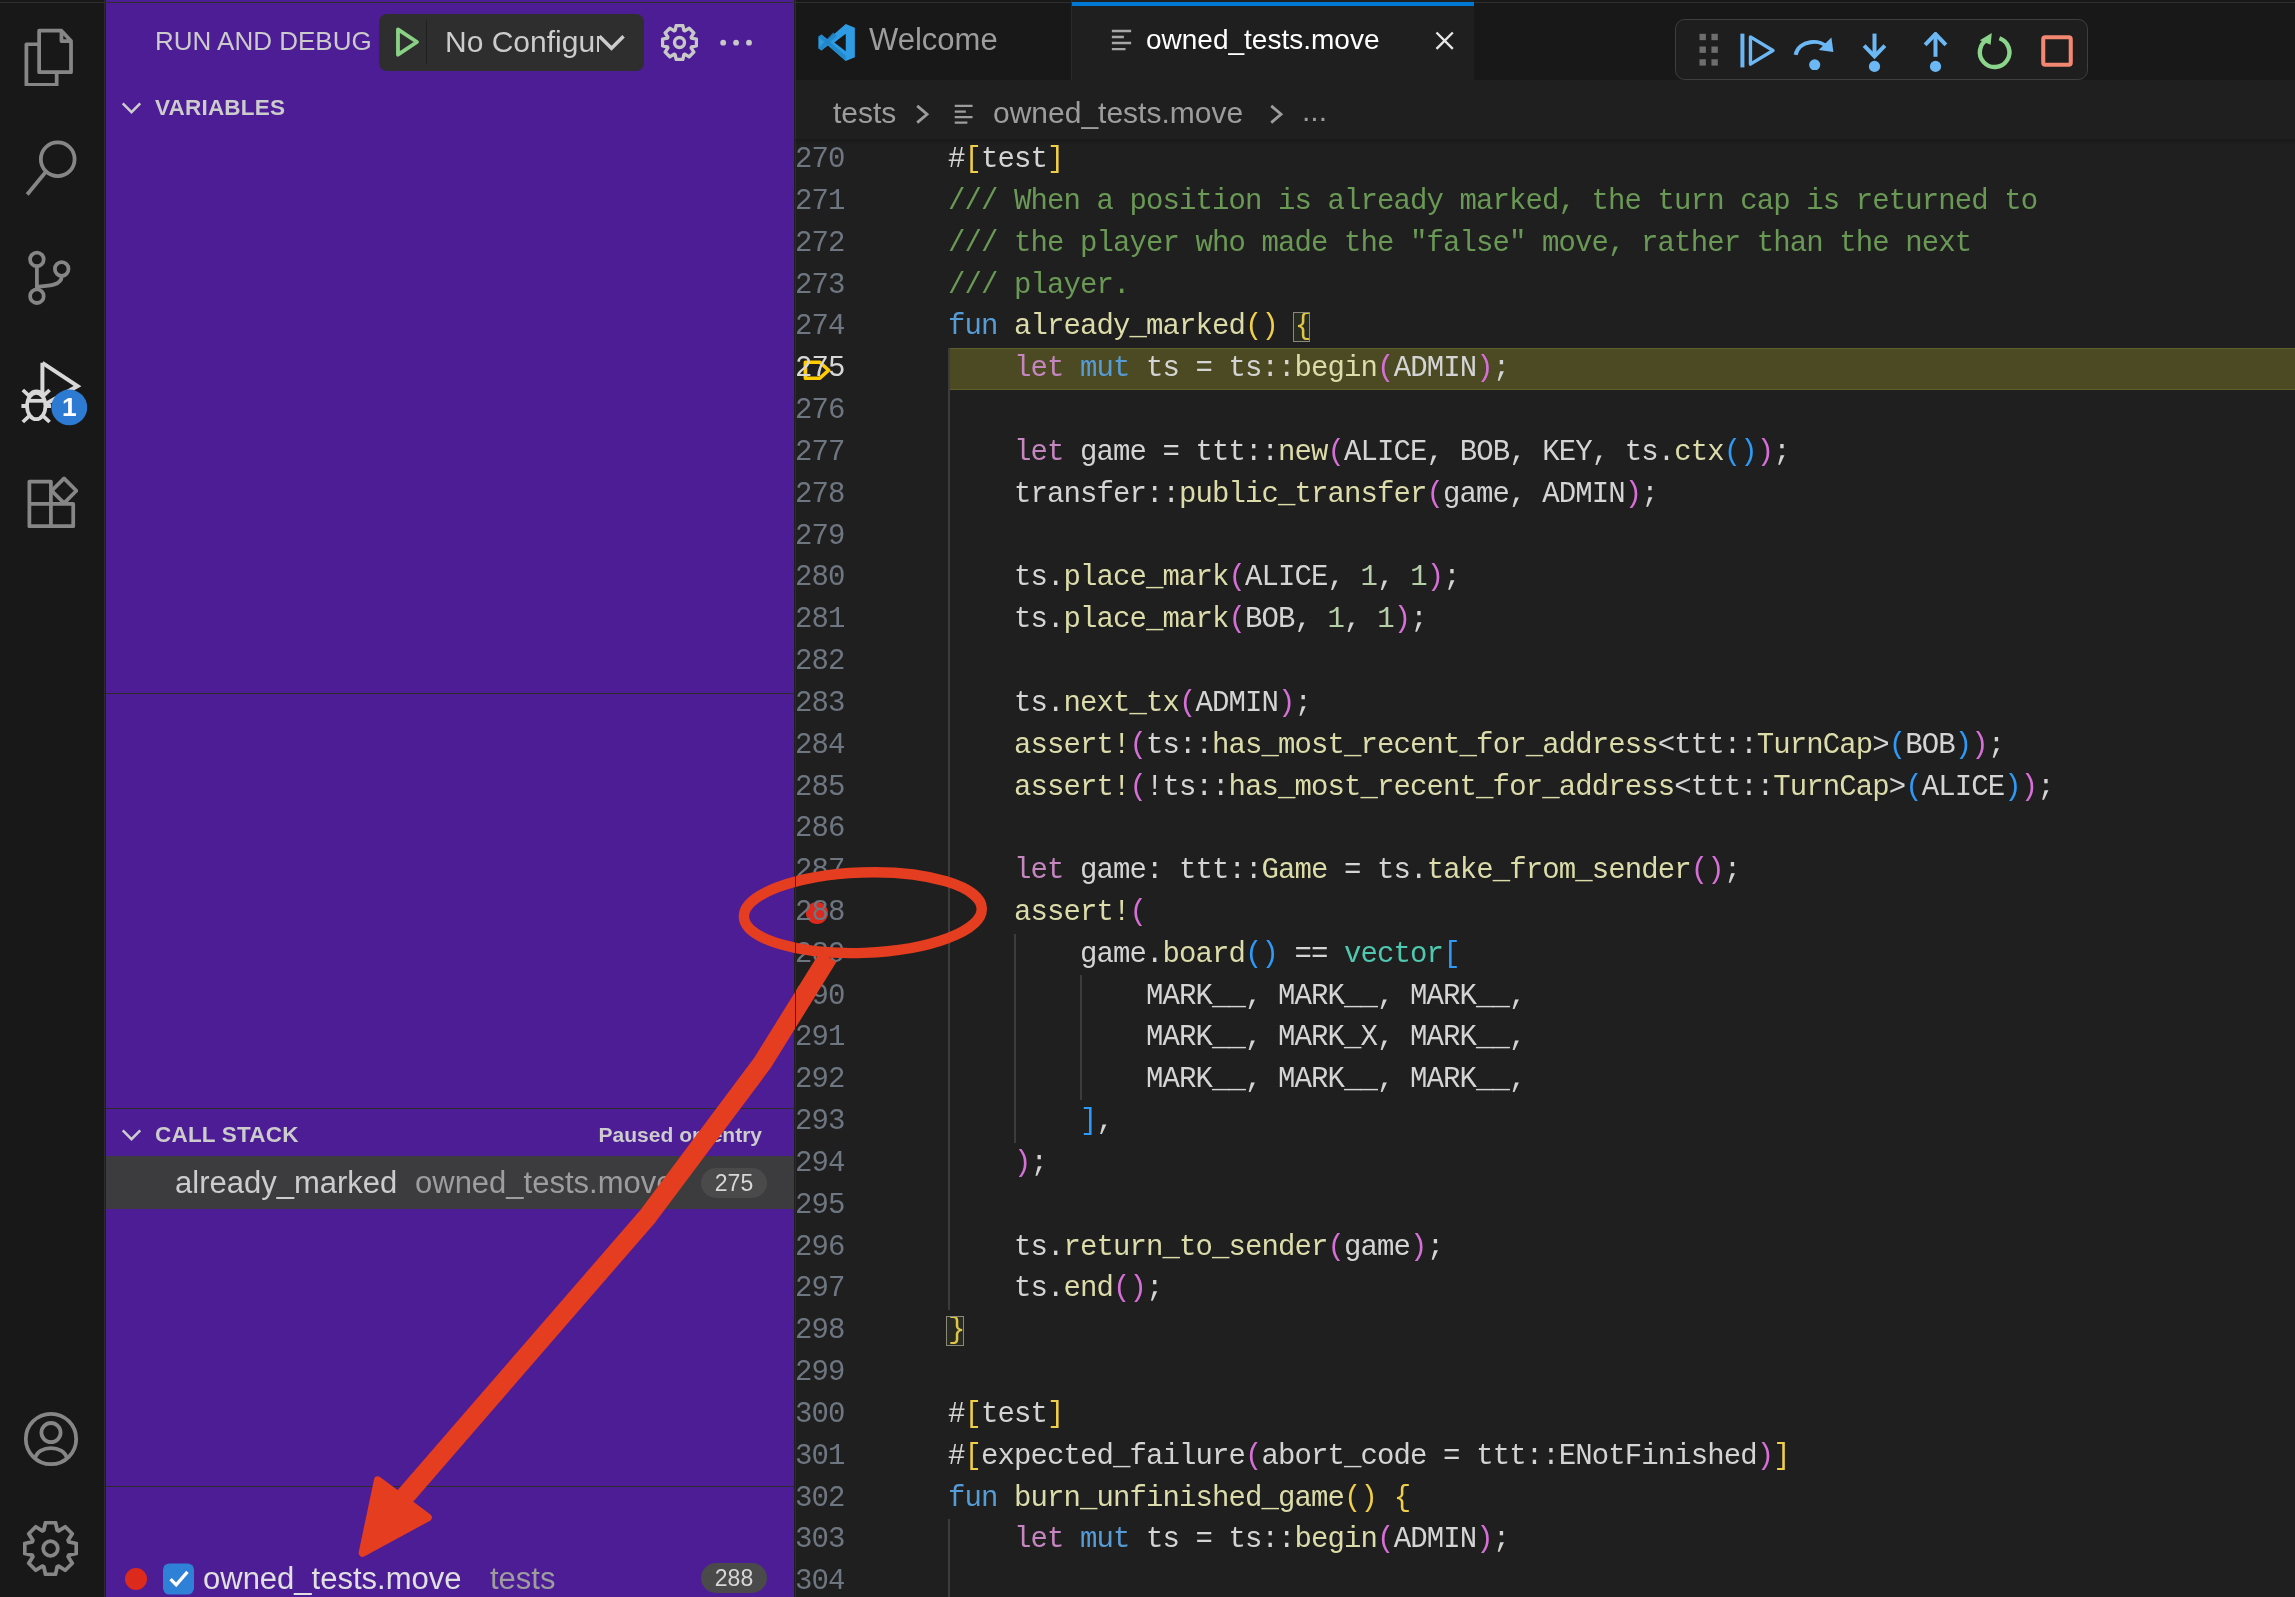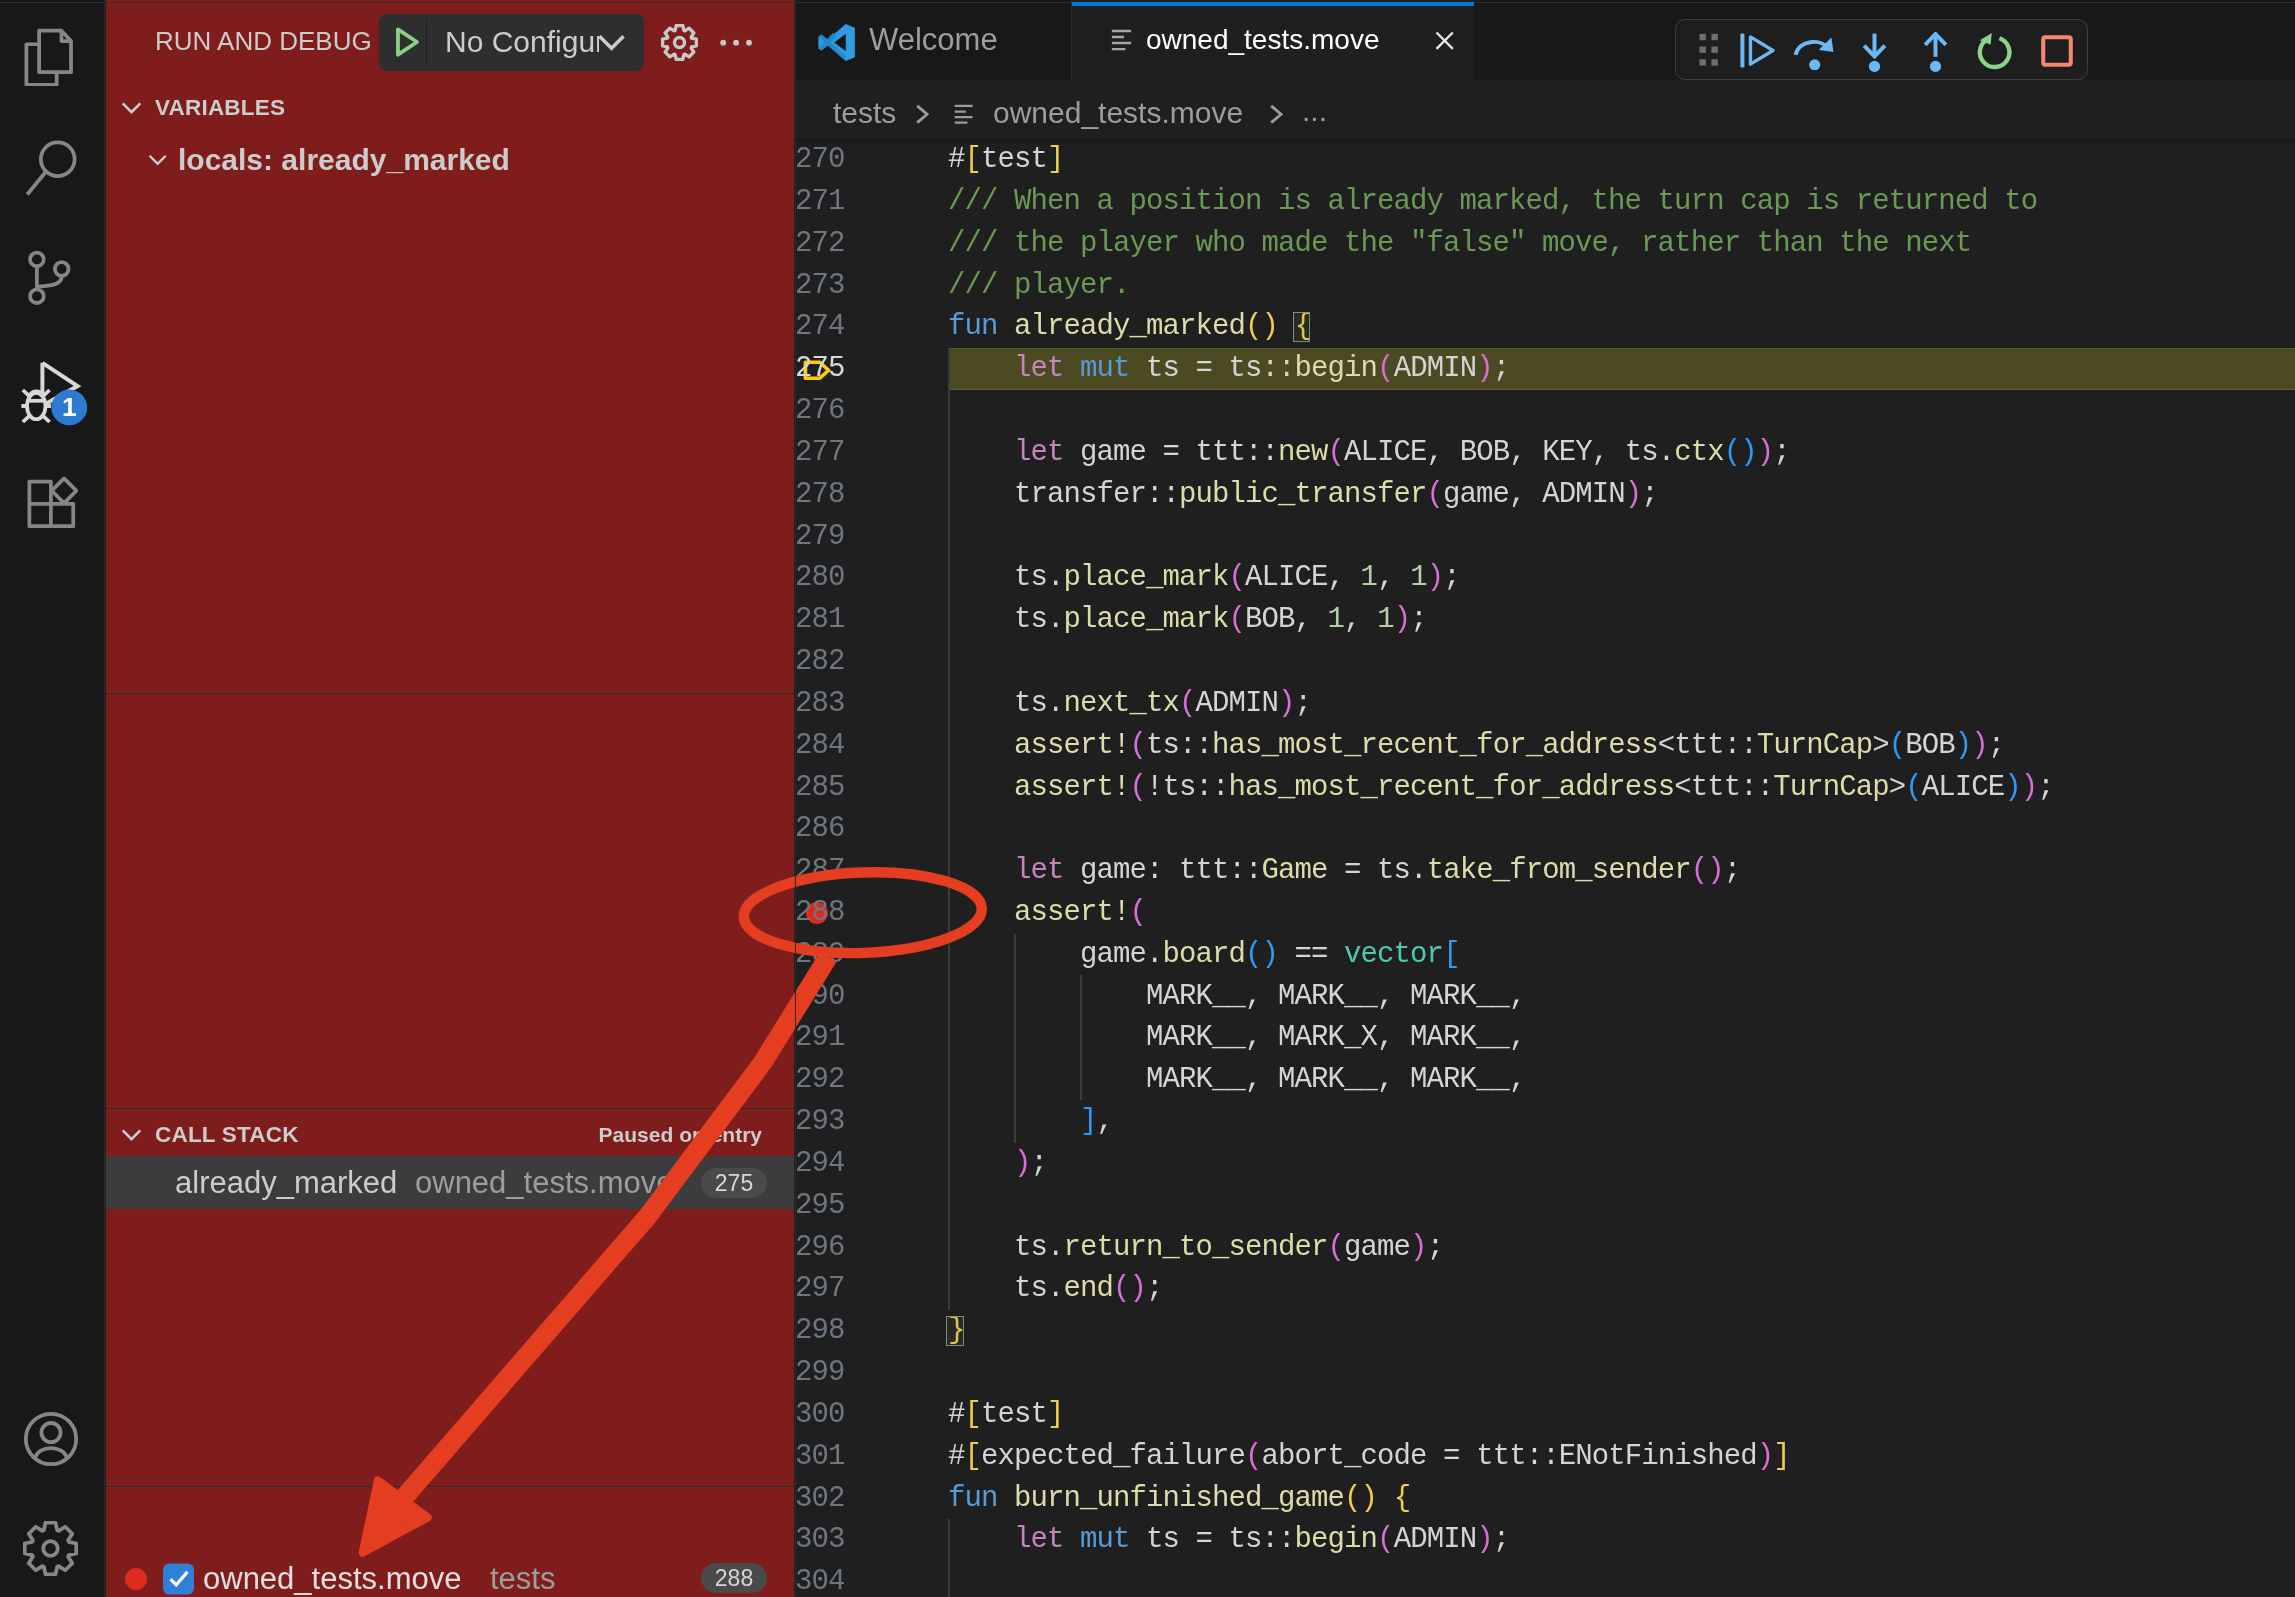--- a/index.html
+++ b/index.html
@@ -1,21 +1,21 @@
 <!DOCTYPE html>
 <html style="font-size:13px"><head><meta charset="utf-8">
 <style>
 html,body{margin:0;padding:0;background:#1f1f1f;}
 #app{position:relative;width:2295px;height:1597px;overflow:hidden;background:#1f1f1f;
   font-family:"Liberation Sans",sans-serif;-webkit-font-smoothing:antialiased;}
 
 #abar{position:absolute;left:0;top:0;width:105px;height:1597px;background:#181818;border-right:0.8px solid #2b2b2b;box-sizing:border-box;}
 .aicon{position:absolute;left:26.5px;width:53px;height:53px;}
 
-#sbar{position:absolute;left:106px;top:0;width:688px;height:1597px;background:#7f1d1d;}
+#sbar{position:absolute;left:106px;top:0;width:688px;height:1597px;background:#4c1d95;}
 .sechead{position:absolute;left:0;width:100%;height:50px;color:#cccccc;font-weight:700;font-size:22.5px;}
 .sechead .tt{position:absolute;left:49px;top:50%;transform:translateY(-50%);letter-spacing:0.2px;}
 .chev{position:absolute;left:14.5px;top:50%;width:21px;height:21px;transform:translateY(-50%);}
 .divline{position:absolute;left:0;width:100%;height:0.8px;background:#2b2b2b;}
 .pill{position:absolute;width:66px;height:30px;border-radius:15.3px;background:#4a4a4a;color:#d7d7d7;
   font-size:23px;text-align:center;line-height:30px;}
 
 #tabbar{position:absolute;left:795px;top:0;right:0;height:80px;background:#181818;}
 #tab1{position:absolute;left:0;top:0;width:277px;height:80px;background:#181818;border-right:0.8px solid #2b2b2b;box-sizing:border-box;}
 #tab2{position:absolute;left:277px;top:0;width:402px;height:80px;background:#1f1f1f;}
@@ -107,26 +107,20 @@
     <circle cx="5" cy="7" r="3.6" fill="#c8c8c8"></circle>
         <circle cx="21" cy="7" r="3.6" fill="#c8c8c8"></circle>
         <circle cx="37" cy="7" r="3.6" fill="#c8c8c8"></circle>
   </svg>
 
   <div class="sechead" style="top:83px">
     <svg class="chev" viewBox="0 0 18 12">
           <path d="M1.5 2 L9 9.5 L16.5 2" fill="none" stroke="#cccccc" stroke-width="2.2"></path>
         </svg>
     <span class="tt">VARIABLES</span>
-  </div>
-  <div style="position:absolute;left:0;top:135px;width:100%;height:50px;">
-    <svg style="position:absolute;left:42px;top:50%;width:19.3px;height:19.3px;transform:translateY(-50%)" viewBox="0 0 18 12">
-          <path d="M1.5 2 L9 9.5 L16.5 2" fill="none" stroke="#cccccc" stroke-width="2.2"></path>
-        </svg>
-    <span style="position:absolute;left:72px;top:50%;transform:translateY(-50%);color:#cccccc;font-weight:700;font-size:30px;">locals: already_marked</span>
   </div>
 
   <div class="divline" style="top:693px"></div>
 
   <div class="divline" style="top:1108px"></div>
   <div class="sechead" style="top:1110px">
     <svg class="chev" viewBox="0 0 18 12">
           <path d="M1.5 2 L9 9.5 L16.5 2" fill="none" stroke="#cccccc" stroke-width="2.2"></path>
         </svg>
     <span class="tt">CALL STACK</span>

